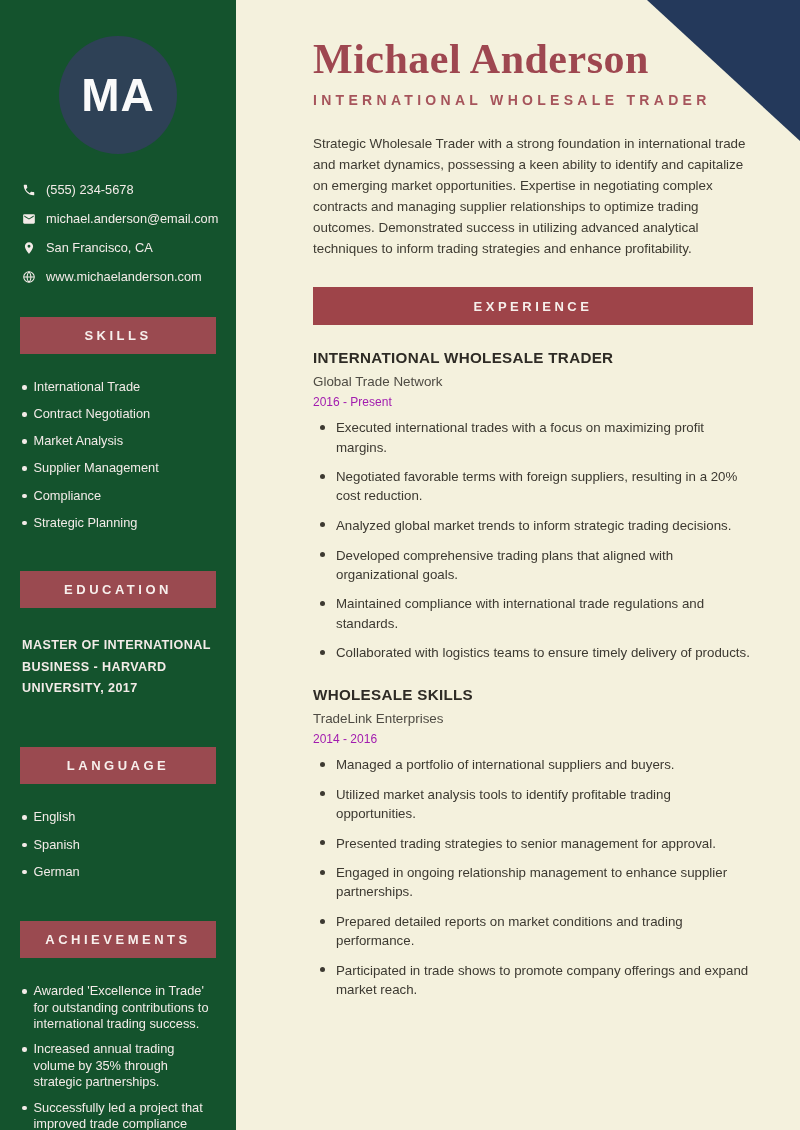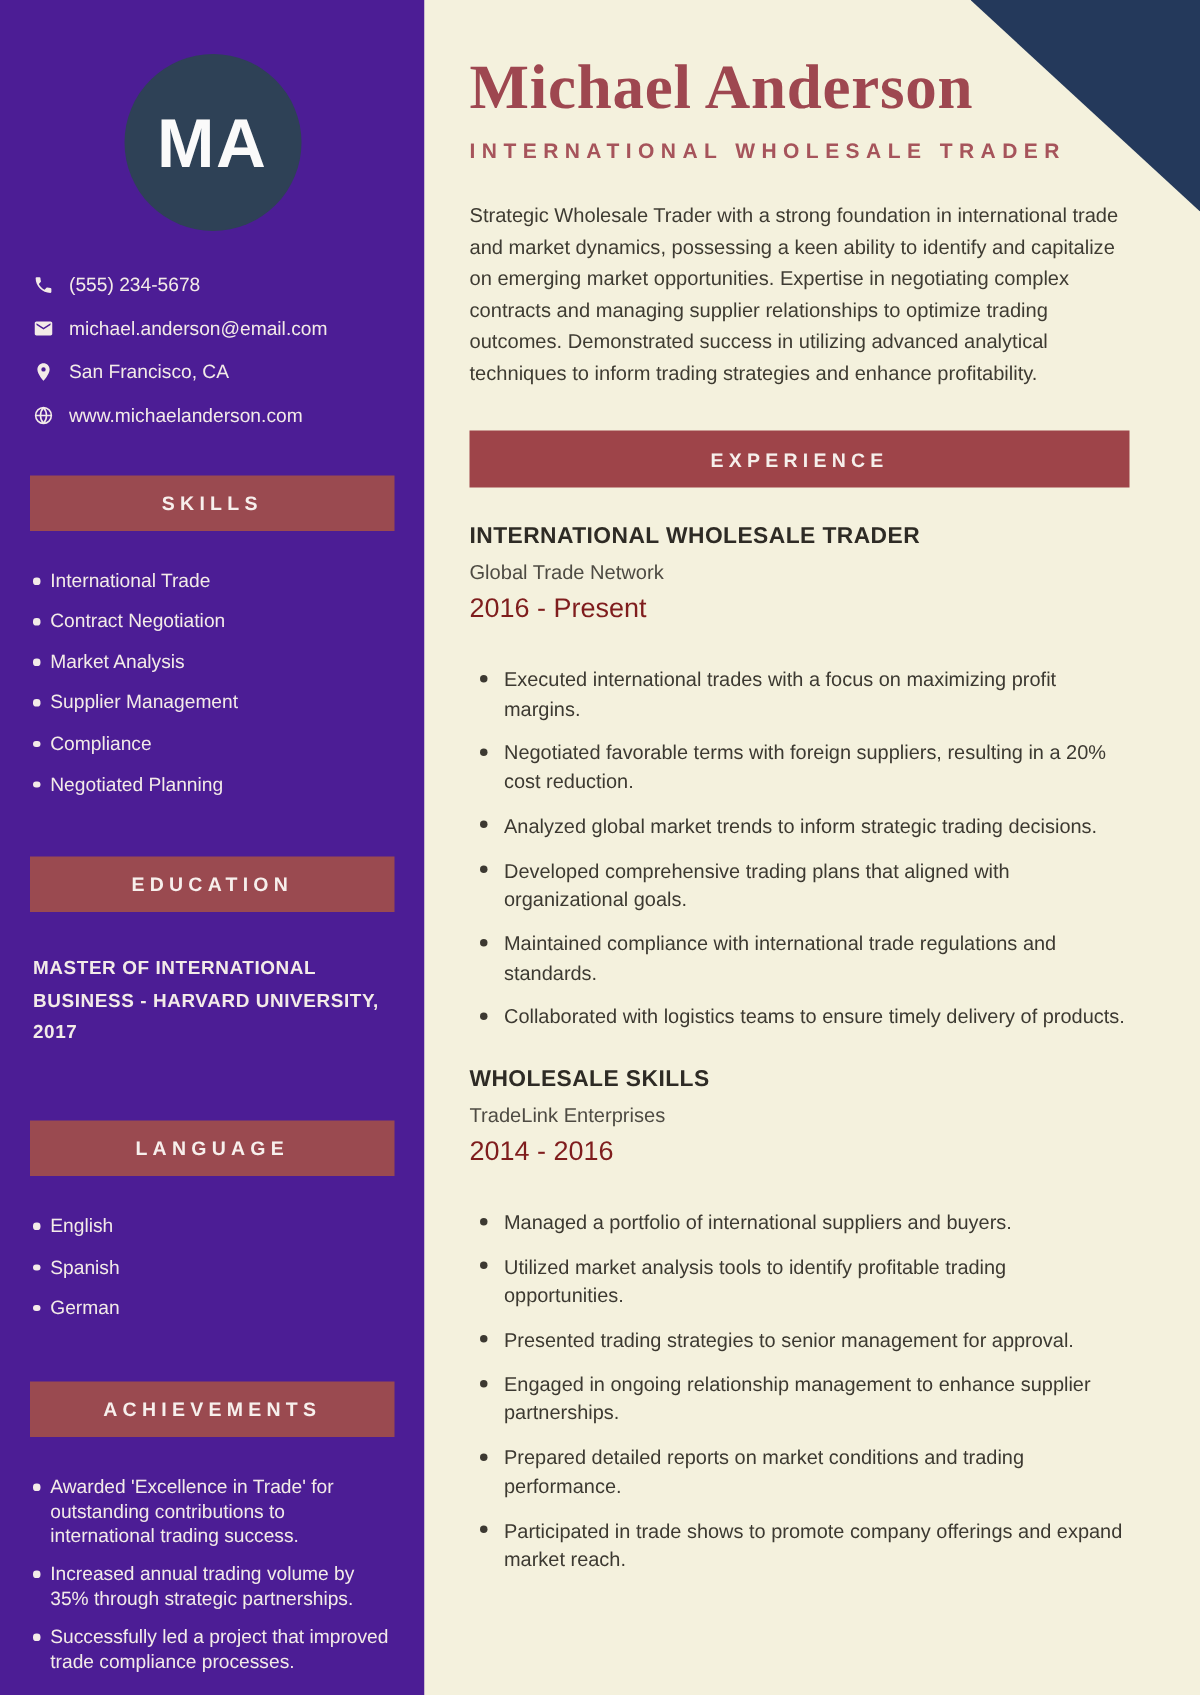--- a/index.html
+++ b/index.html
@@ -10,22 +10,22 @@
     height: 1130px;
     font-family: "Liberation Sans", sans-serif;
     background: #f4f1dd;
     overflow: hidden;
   }
 
   
   .sidebar {
     position: absolute;
     left: 0; top: 0;
-    width: 283px; height: 1130px;
-    background: #4c1d95;
+    width: 236px; height: 1130px;
+    background: #14532d;
     color: #f3ebe8;
   }
   .avatar {
     width: 118px; height: 118px;
     border-radius: 50%;
     background: #2e4156;
     margin: 36px auto 0;
     display: flex; align-items: center; justify-content: center;
     font-size: 46px; font-weight: bold; color: #fafafa;
     letter-spacing: 1px;
@@ -111,22 +111,22 @@
     font-weight: bold; font-size: 13px;
     letter-spacing: 3.5px;
   }
   .job { margin-top: 24px; }
   .job-title {
     font-size: 15.2px; font-weight: bold;
     color: #2e2b25;
     letter-spacing: 0.3px;
   }
   .job-company { margin-top: 8px; font-size: 13.4px; color: #4e4b43; }
-  .job-dates  { margin-top: 6px; font-size: 18px; color: #7f1d1d; }
-  .job-bullets { margin-top: 27px; padding-left: 7px; list-style: none; }
+  .job-dates  { margin-top: 6px; font-size: 12px; color: #a21caf; }
+  .job-bullets { margin-top: 9px; padding-left: 7px; list-style: none; }
   .job-bullets li {
     display: flex; gap: 11px;
     font-size: 13.3px; line-height: 1.44;
     color: #3c3931;
     margin-bottom: 10.5px;
   }
   .bdot {
     flex: none;
     width: 5px; height: 5px;
     border-radius: 50%;
@@ -198,21 +198,21 @@
     <li>
         <span class="dot"></span>
         <span>Supplier Management</span>
       </li>
     <li>
         <span class="dot"></span>
         <span>Compliance</span>
       </li>
     <li>
         <span class="dot"></span>
-        <span>Negotiated Planning</span>
+        <span>Strategic Planning</span>
       </li>
   </ul>
 
   <div class="side-header" style="margin-top:40px">
     <span>EDUCATION</span>
   </div>
   <div class="education-text">MASTER OF INTERNATIONAL BUSINESS - HARVARD UNIVERSITY, 2017</div>
 
   <div class="side-header" style="margin-top:48px">
     <span>LANGUAGE</span>

